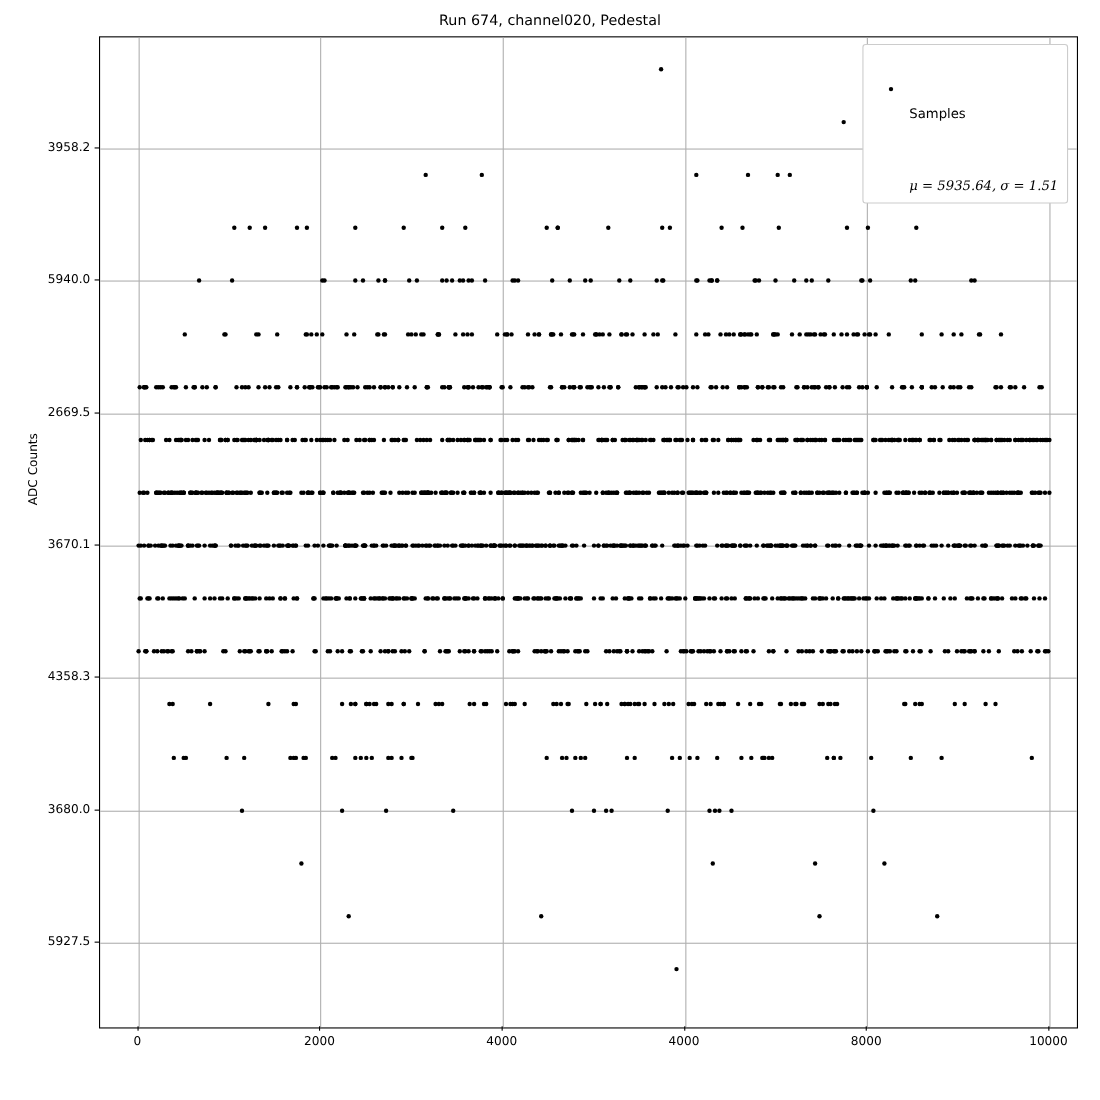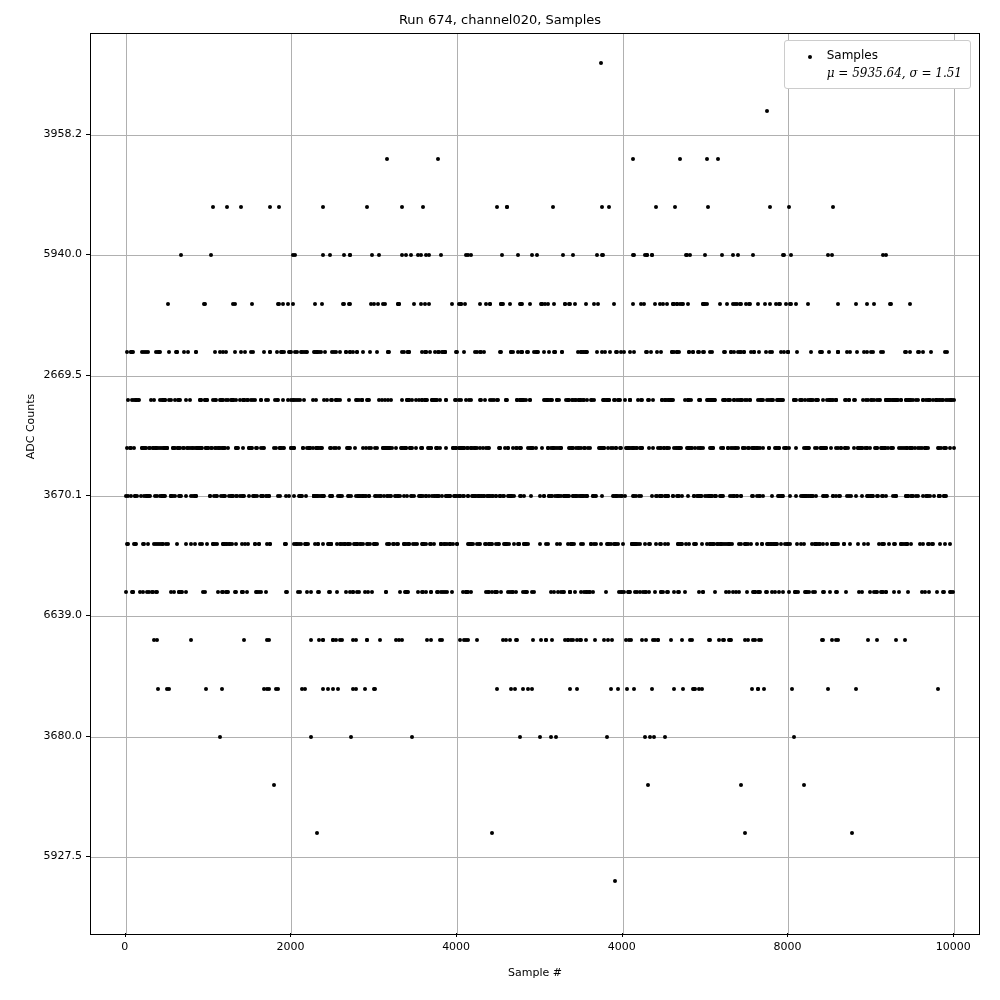--- a/index.html
+++ b/index.html
@@ -141,32 +141,33 @@
   }
   .legend-dot {
     display: inline-block;
     width: 4px;
     height: 4px;
     border-radius: 50%;
     background: #000000;
   }
   .legend-text {
     font-size: 12px;
+    margin-top: 48px;
   }
   .legend-text.math {
     font-family: "DejaVu Serif", serif;
     font-style: italic;
   }
 </style>
 </head>
 <body>
 
 <div id="figure">
 
-  <div id="chart-title">Run 674, channel020, Samples</div>
+  <div id="chart-title">Run 674, channel020, Pedestal</div>
 
   <div id="plot-area">
     <div id="grid-layer">
         <div class="gridline-v" style="left: 34.791px;"></div>
         <div class="gridline-v" style="left: 200.463px;"></div>
         <div class="gridline-v" style="left: 366.134px;"></div>
         <div class="gridline-v" style="left: 531.806px;"></div>
         <div class="gridline-v" style="left: 697.478px;"></div>
         <div class="gridline-v" style="left: 863.149px;"></div>
         <div class="gridline-h" style="top: 822.995px;"></div>
@@ -2485,26 +2486,25 @@
       <div class="ticklabel-x" style="left: 621.806px; top: 940px;">4000</div>
       <div class="tick-x" style="left: 787.478px; top: 933px;"></div>
       <div class="ticklabel-x" style="left: 787.478px; top: 940px;">8000</div>
       <div class="tick-x" style="left: 953.149px; top: 933px;"></div>
       <div class="ticklabel-x" style="left: 953.149px; top: 940px;">10000</div>
       <div class="tick-y" style="left: 86px; top: 855.995px;"></div>
       <div class="ticklabel-y" style="left: 12px; top: 848.995px;">5927.5</div>
       <div class="tick-y" style="left: 86px; top: 735.674px;"></div>
       <div class="ticklabel-y" style="left: 12px; top: 728.674px;">3680.0</div>
       <div class="tick-y" style="left: 86px; top: 615.353px;"></div>
-      <div class="ticklabel-y" style="left: 12px; top: 608.353px;">6639.0</div>
+      <div class="ticklabel-y" style="left: 12px; top: 608.353px;">4358.3</div>
       <div class="tick-y" style="left: 86px; top: 495.032px;"></div>
       <div class="ticklabel-y" style="left: 12px; top: 488.032px;">3670.1</div>
       <div class="tick-y" style="left: 86px; top: 374.711px;"></div>
       <div class="ticklabel-y" style="left: 12px; top: 367.711px;">2669.5</div>
       <div class="tick-y" style="left: 86px; top: 254.39px;"></div>
       <div class="ticklabel-y" style="left: 12px; top: 247.39px;">5940.0</div>
       <div class="tick-y" style="left: 86px; top: 134.07px;"></div>
       <div class="ticklabel-y" style="left: 12px; top: 127.07px;">3958.2</div>
     </div>
 
-  <div id="xlabel">Sample #</div>
   <div id="ylabel">ADC Counts</div>
 </div>
 
 </body></html>

